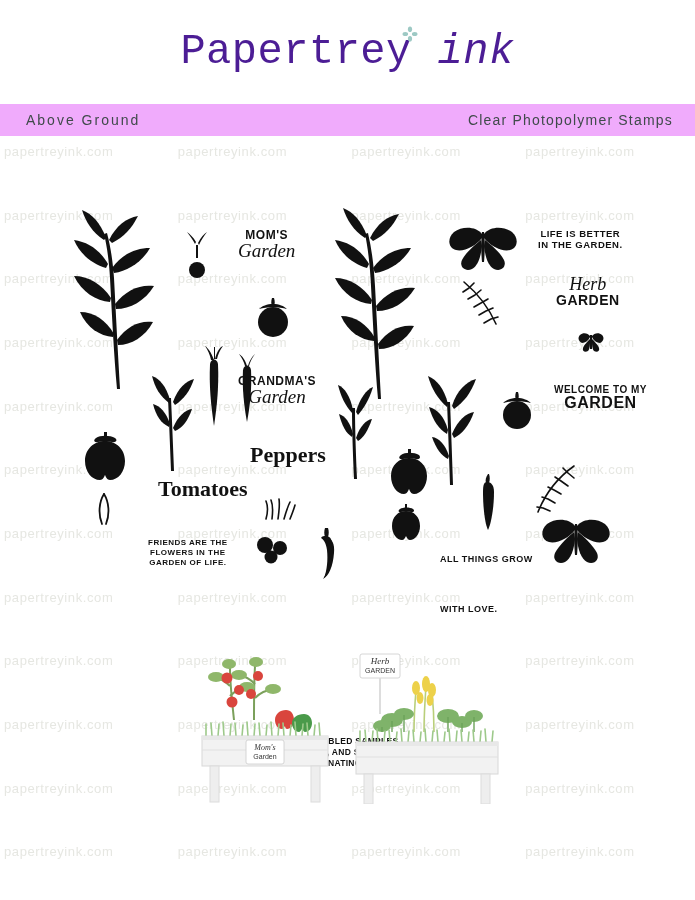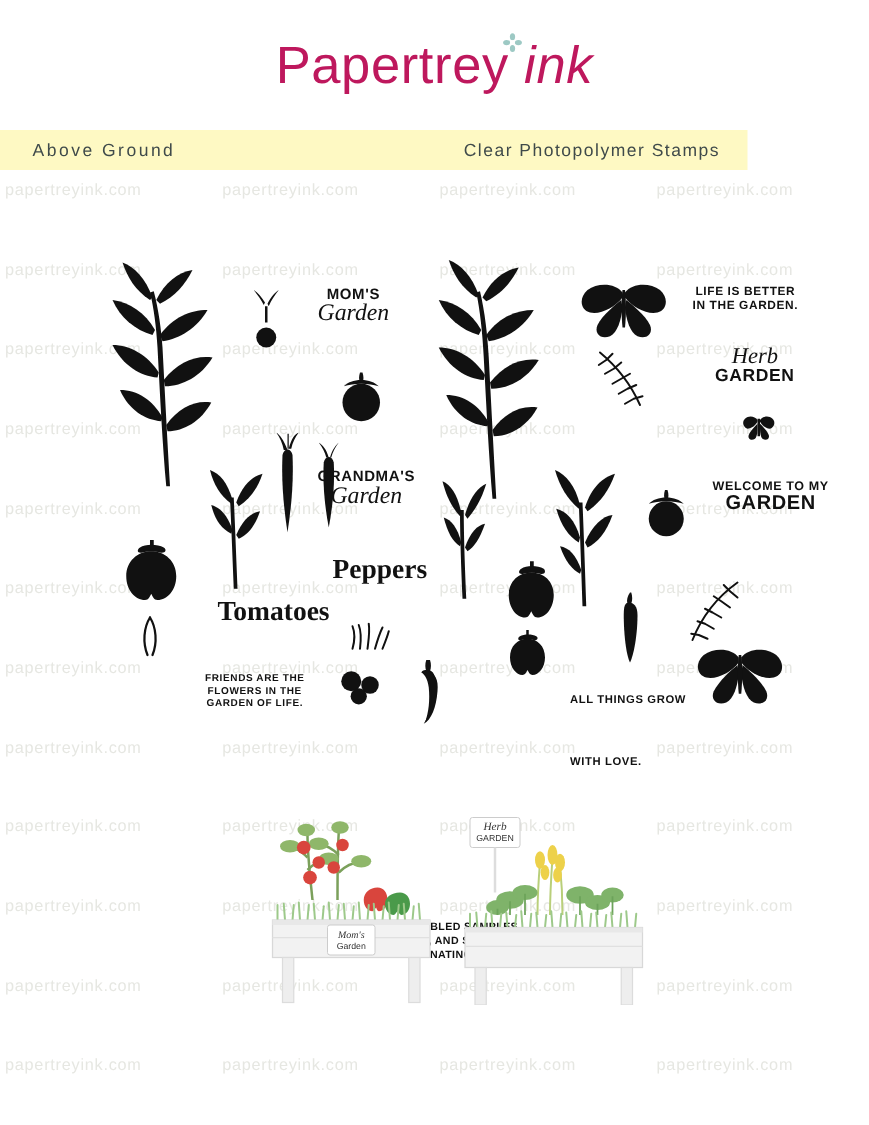--- a/index.html
+++ b/index.html
@@ -16,45 +16,45 @@
     overflow: hidden;
   }
 
   
   .logo-area {
     position: absolute;
     top: 22px; left: 0; width: 695px; height: 70px;
     text-align: center;
   }
   .logo-text {
-    font-family: Liberation Sans, sans-serif;
+    font-family: Liberation Mono, monospace;
     font-size: 42px;
-    color: #be185d;
+    color: #4c1d95;
     letter-spacing: 0.5px;
     line-height: 60px;
     white-space: nowrap;
   }
   .logo-text .ink {
     font-style: italic;
     font-weight: normal;
   }
   .logo-flower {
     position: absolute;
     top: 4px;
     left: 50%;
     margin-left: 54px;
     width: 16px; height: 16px;
   }
 
   
   .band {
     position: absolute;
     top: 104px; left: 0;
-    width: 598px; height: 32px;
-    background: #fef9c3;
+    width: 695px; height: 32px;
+    background: #f0abfc;
   }
   .band-left {
     position: absolute;
     left: 26px; top: 0;
     height: 32px; line-height: 32px;
     font-size: 14px;
     letter-spacing: 2px;
     color: #3f4a4a;
     font-family: "Liberation Sans", sans-serif;
   }
@@ -82,21 +82,21 @@
     color: #e6e7e2;
     letter-spacing: 0.6px;
     white-space: nowrap;
     font-family: "Liberation Sans", sans-serif;
     text-align: right;
   }
 
   
   .sheet {
     position: absolute;
-    top: 136px; left: 16px;
+    top: 136px; left: 0;
     width: 649px; height: 764px;
   }
   .stamp {
     position: absolute;
   }
   .txt {
     position: absolute;
     color: #111111;
     white-space: nowrap;
   }

